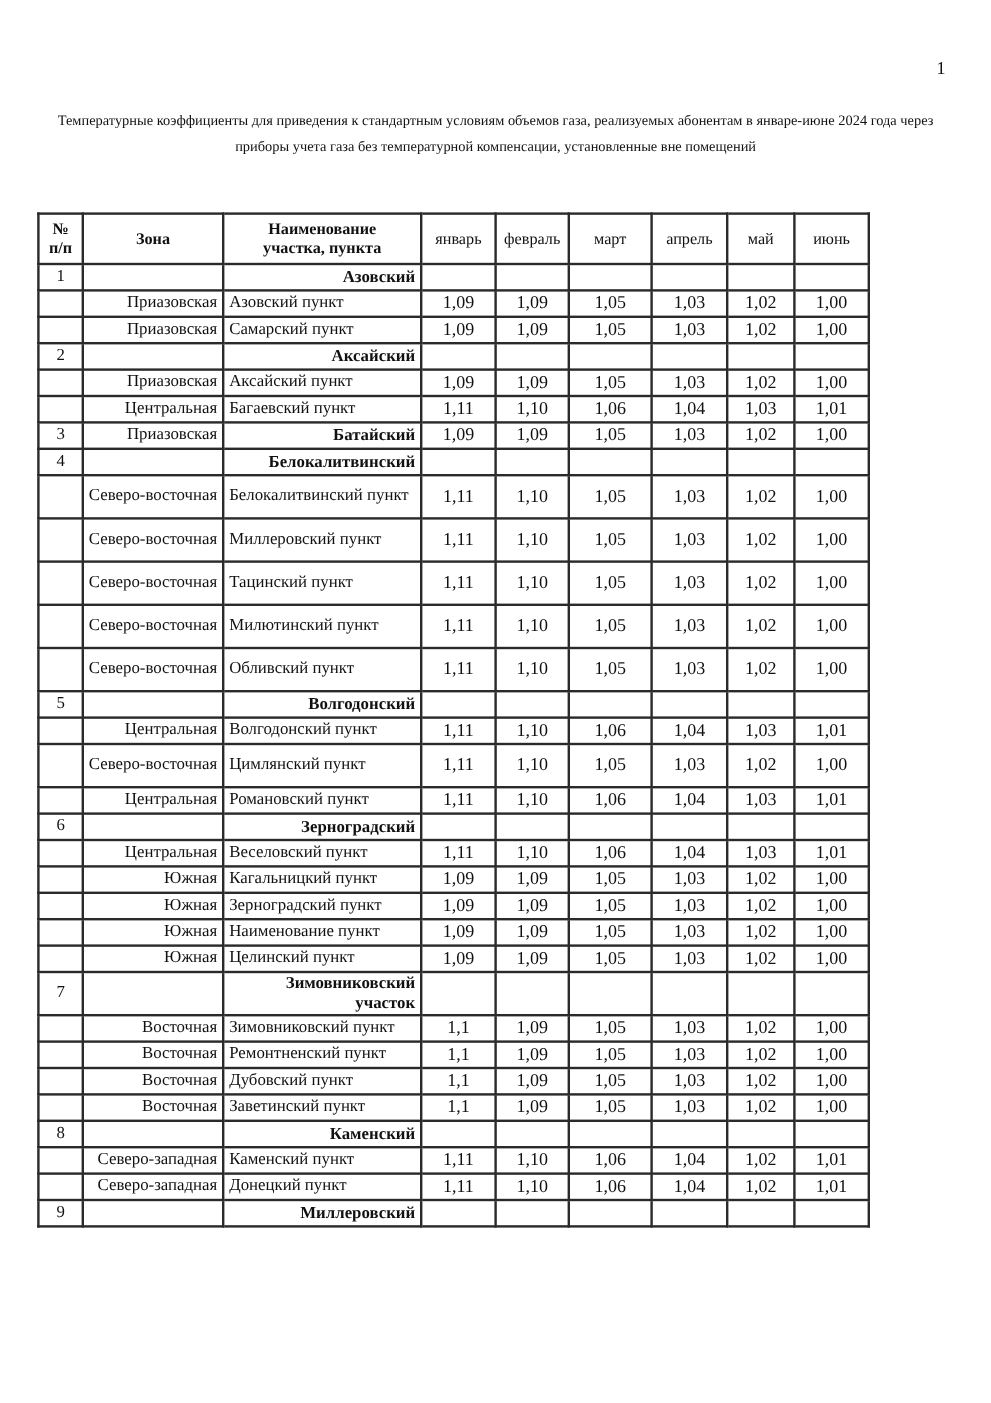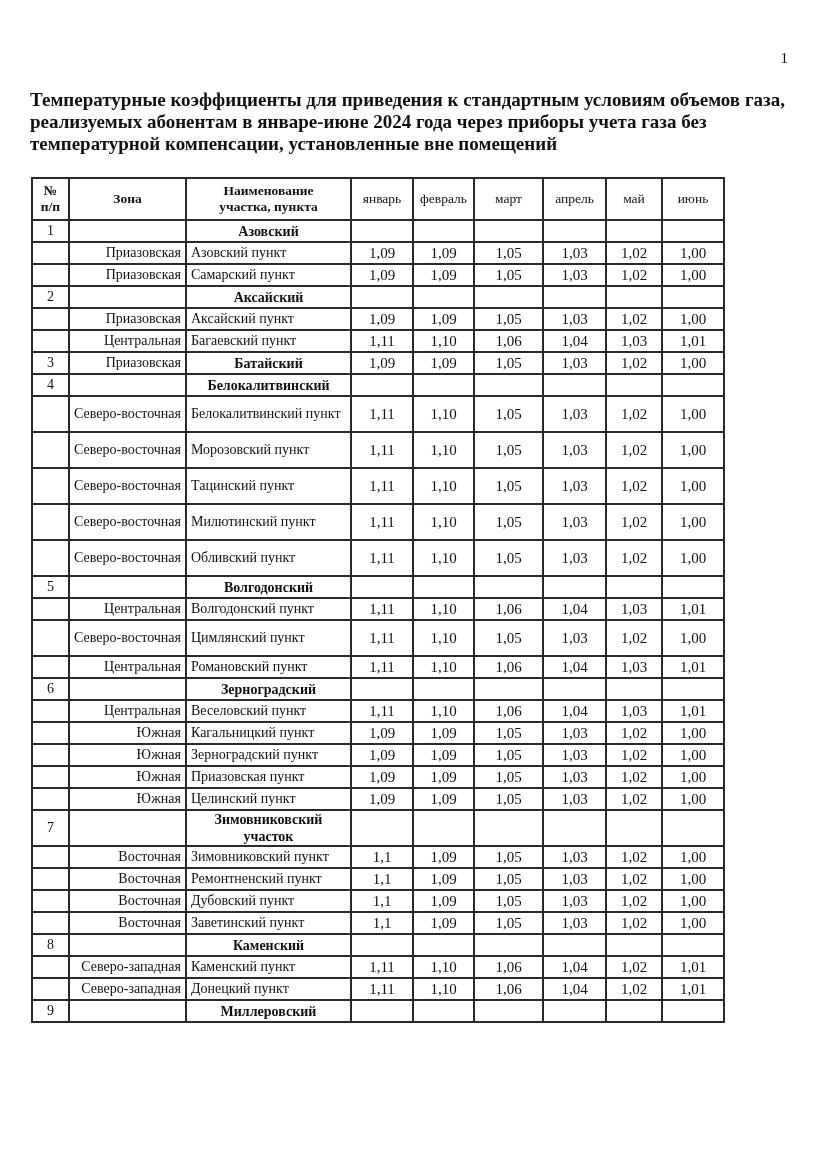--- a/index.html
+++ b/index.html
@@ -5,21 +5,21 @@
   html, body { margin: 0; padding: 0; background: #ffffff; }
   body {
     width: 826px; height: 1169px; position: relative; overflow: hidden;
     font-family: "Liberation Serif", serif; color: #111;
   }
   .page-num {
     position: absolute; top: 50px; right: 38px; font-size: 15px;
   }
   .title {
     position: absolute; top: 89px; left: 30px; width: 766px;
-    text-align: left; font-weight: bold; font-size: 19px; line-height: 22px;
+    text-align: center; font-weight: normal; font-size: 12px; line-height: 22px;
   }
   table {
     position: absolute; top: 177px; left: 31px;
     border-collapse: collapse; table-layout: fixed; width: 632px;
     font-size: 14.5px;
   }
   td, th {
     border: 2px solid #2a2a2a; padding: 0 4px; vertical-align: middle;
     font-weight: normal;
   }
@@ -34,21 +34,21 @@
   .col-m4 { width: 63px; }
   .col-m5 { width: 56px; }
   .col-m6 { width: 62px; }
   tr.head1 { height: 42px; }
   tr.head2 { height: 58px; }
   tr.head2 td { font-family: "Liberation Sans", sans-serif; font-weight: bold; font-size: 14.5px; text-align: center; }
   tr.r1 { height: 22px; }
   tr.r2 { height: 36px; padding-left: 32px; }
   td.zone { text-align: right; line-height: 16px; font-size: 14px; }
   td.name { text-align: left; font-size: 14px; line-height: 16px; }
-  td.group { text-align: center; font-weight: bold; font-size: 14px; line-height: 17px; }
+  td.group { text-align: right; font-weight: bold; font-size: 14px; line-height: 17px; }
   td.num { text-align: center; font-size: 14px; }
   td.val { text-align: center; font-size: 15px; }
 </style>
 </head>
 <body>
 
 <div class="page-num">1</div>
 <div class="title">Температурные коэффициенты для приведения к стандартным условиям объемов газа, реализуемых абонентам в январе-июне 2024 года через приборы учета газа без температурной компенсации, установленные вне помещений</div>
 
 <table>
@@ -172,21 +172,21 @@
         <td class="val">1,11</td>
         <td class="val">1,10</td>
         <td class="val">1,05</td>
         <td class="val">1,03</td>
         <td class="val">1,02</td>
         <td class="val">1,00</td>
       </tr>
       <tr class="r2">
         <td class="num"></td>
         <td class="zone">Северо-восточная</td>
-        <td class="name">Морозовский пункт</td>
+        <td class="name">Миллеровский пункт</td>
         <td class="val">1,11</td>
         <td class="val">1,10</td>
         <td class="val">1,05</td>
         <td class="val">1,03</td>
         <td class="val">1,02</td>
         <td class="val">1,00</td>
       </tr>
       <tr class="r2">
         <td class="num"></td>
         <td class="zone">Северо-восточная</td>
@@ -304,21 +304,21 @@
         <td class="val">1,09</td>
         <td class="val">1,09</td>
         <td class="val">1,05</td>
         <td class="val">1,03</td>
         <td class="val">1,02</td>
         <td class="val">1,00</td>
       </tr>
       <tr class="r1">
         <td class="num"></td>
         <td class="zone">Южная</td>
-        <td class="name">Приазовская пункт</td>
+        <td class="name">Наименование пункт</td>
         <td class="val">1,09</td>
         <td class="val">1,09</td>
         <td class="val">1,05</td>
         <td class="val">1,03</td>
         <td class="val">1,02</td>
         <td class="val">1,00</td>
       </tr>
       <tr class="r1">
         <td class="num"></td>
         <td class="zone">Южная</td>

